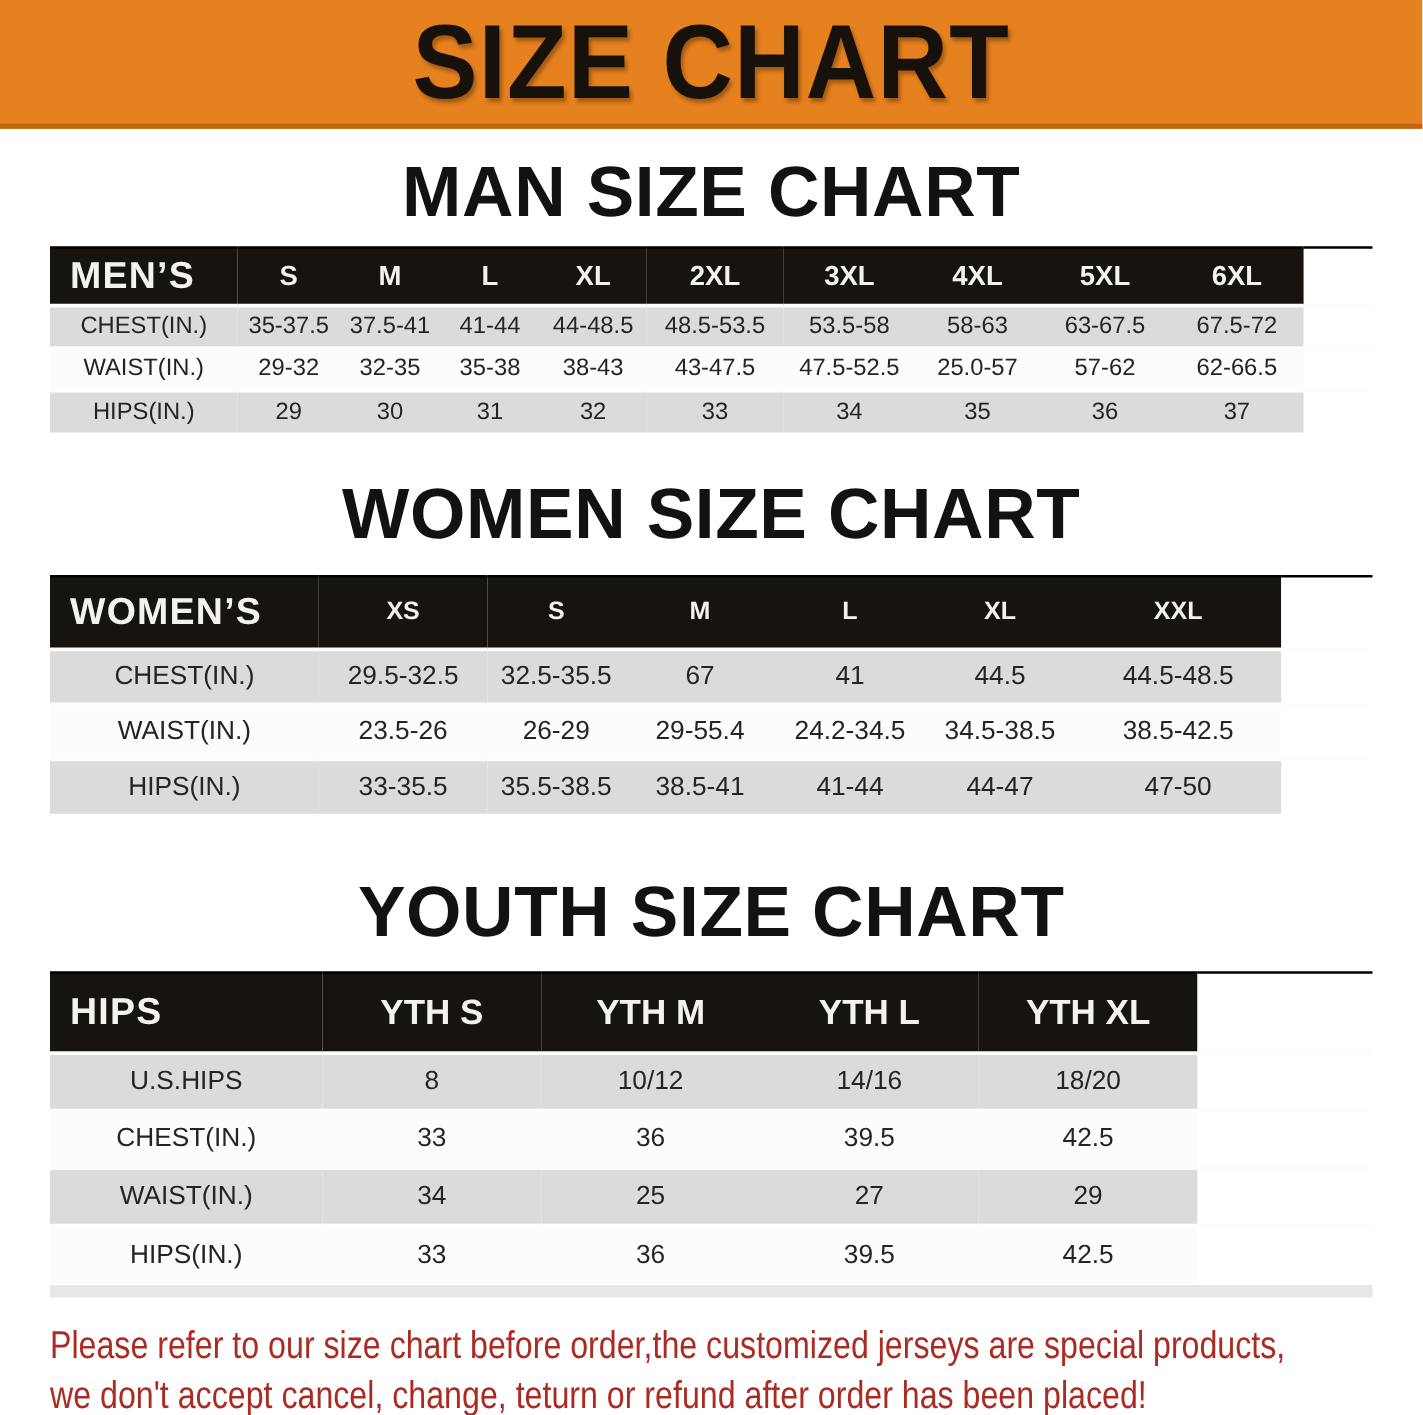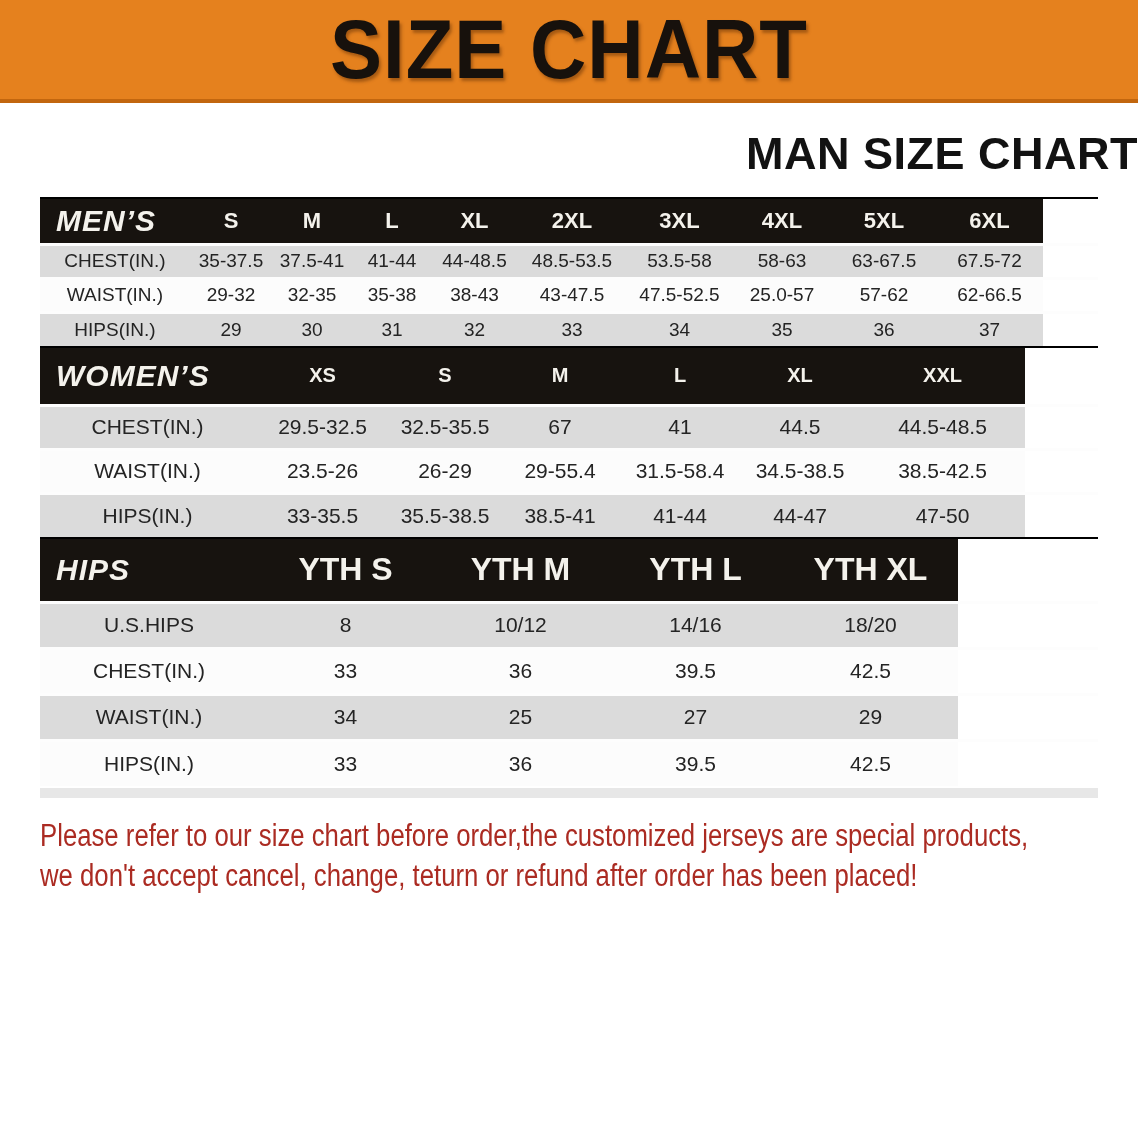--- a/index.html
+++ b/index.html
@@ -22,56 +22,56 @@
   .banner-title{
     font-size:78px; font-weight:800; letter-spacing:1px;
     color:#17110c;
     transform:scaleY(1.08);
     text-shadow:2px 3px 3px rgba(70,30,0,.40);
     white-space:nowrap;
   }
 
   
   .section-heading{
-    text-align:right; font-weight:800; font-size:45px; line-height:50px;
+    text-align:center; font-weight:800; font-size:57px; line-height:50px;
     letter-spacing:.5px; color:var(--heading,#121212); white-space:nowrap;
   }
   .sec-men   .section-heading{ margin:26px 0 18px; }
   .sec-women .section-heading{ margin:40px 0 24px; }
   .sec-youth .section-heading{ margin:54px 0 22px; }
 
   
   table.size-table{
     border-collapse:collapse; table-layout:fixed;
     width:1058px; margin-left:40px;
   }
   table.size-table thead th{
     background:var(--header-bar,#17130f);
     color:#f4f2ec; font-weight:700; text-align:center;
     border-top:2px solid #000;
   }
   table.size-table thead th.group-label{
     text-align:left; padding-left:16px;
-    font-size:30px; font-weight:800; letter-spacing:1px;font-style:italic;
+    font-size:30px; font-weight:800; letter-spacing:1px;
   }
   table.size-table tbody tr:nth-child(odd) > *{ background:var(--stripe,#dbdbdb); }
   table.size-table tbody tr:nth-child(even) > *{ background:#fcfcfc; }
   table.size-table tbody th, table.size-table tbody td{
     font-weight:400; text-align:center; color:#242424;
     border-top:3px solid #fdfdfd;
   }
   table.size-table tbody th.row-label{ font-weight:400;margin-top:20px; }
   table.size-table .filler{ background:#ffffff !important; }
 
   .t-men  thead tr{ height:46px; }  .t-men  tbody tr{ height:34px; } .t-men { font-size:19px; }
   .t-men  thead th{ font-size:22px; }
   .t-women thead tr{ height:58px; } .t-women tbody tr{ height:44px; } .t-women{ font-size:21px; }
   .t-women thead th{ font-size:20px; }
   .t-youth thead tr{ height:64px; } .t-youth tbody tr{ height:46px; } .t-youth{ font-size:21px; }
-  .t-youth thead th{ font-size:32px; }
+  .t-youth thead th{ font-size:28px; }
 
   .table-bottom-strip{
     width:1058px; height:10px; margin:2px 0 0 40px;
     background:#e7e7e7;
   }
 
   
   .disclaimer{ margin:18px 0 0 40px; color:var(--disclaimer,#ab2b22); }
   .disclaimer-line{
     display:block; font-size:31px; line-height:40px; font-weight:500;
@@ -154,20 +154,21 @@
           <td>35</td>
           <td>36</td>
           <td>37</td>
           <td class="filler"></td>
         </tr>
       </tbody>
     </table>
 </section>
 
 <section class="sec-women">
+  <h2 class="section-heading">WOMEN SIZE CHART</h2>
   <table class="size-table t-women">
       <colgroup>
         <col style="width: 215px;">
         <col style="width: 135px;">
         <col style="width: 110px;">
         <col style="width: 120px;">
         <col style="width: 120px;">
         <col style="width: 120px;">
         <col style="width: 165px;">
         <col style="width: 73px;">
@@ -193,40 +194,41 @@
           <td>41</td>
           <td>44.5</td>
           <td>44.5-48.5</td>
           <td class="filler"></td>
         </tr>
         <tr>
           <th class="row-label">WAIST(IN.)</th>
           <td>23.5-26</td>
           <td>26-29</td>
           <td>29-55.4</td>
-          <td>31.5-58.4</td>
+          <td>24.2-34.5</td>
           <td>34.5-38.5</td>
           <td>38.5-42.5</td>
           <td class="filler"></td>
         </tr>
         <tr>
           <th class="row-label">HIPS(IN.)</th>
           <td>33-35.5</td>
           <td>35.5-38.5</td>
           <td>38.5-41</td>
           <td>41-44</td>
           <td>44-47</td>
           <td>47-50</td>
           <td class="filler"></td>
         </tr>
       </tbody>
     </table>
 </section>
 
 <section class="sec-youth">
+  <h2 class="section-heading">YOUTH SIZE CHART</h2>
   <table class="size-table t-youth">
       <colgroup>
         <col style="width: 218px;">
         <col style="width: 175px;">
         <col style="width: 175px;">
         <col style="width: 175px;">
         <col style="width: 175px;">
         <col style="width: 140px;">
       </colgroup>
       <thead>

